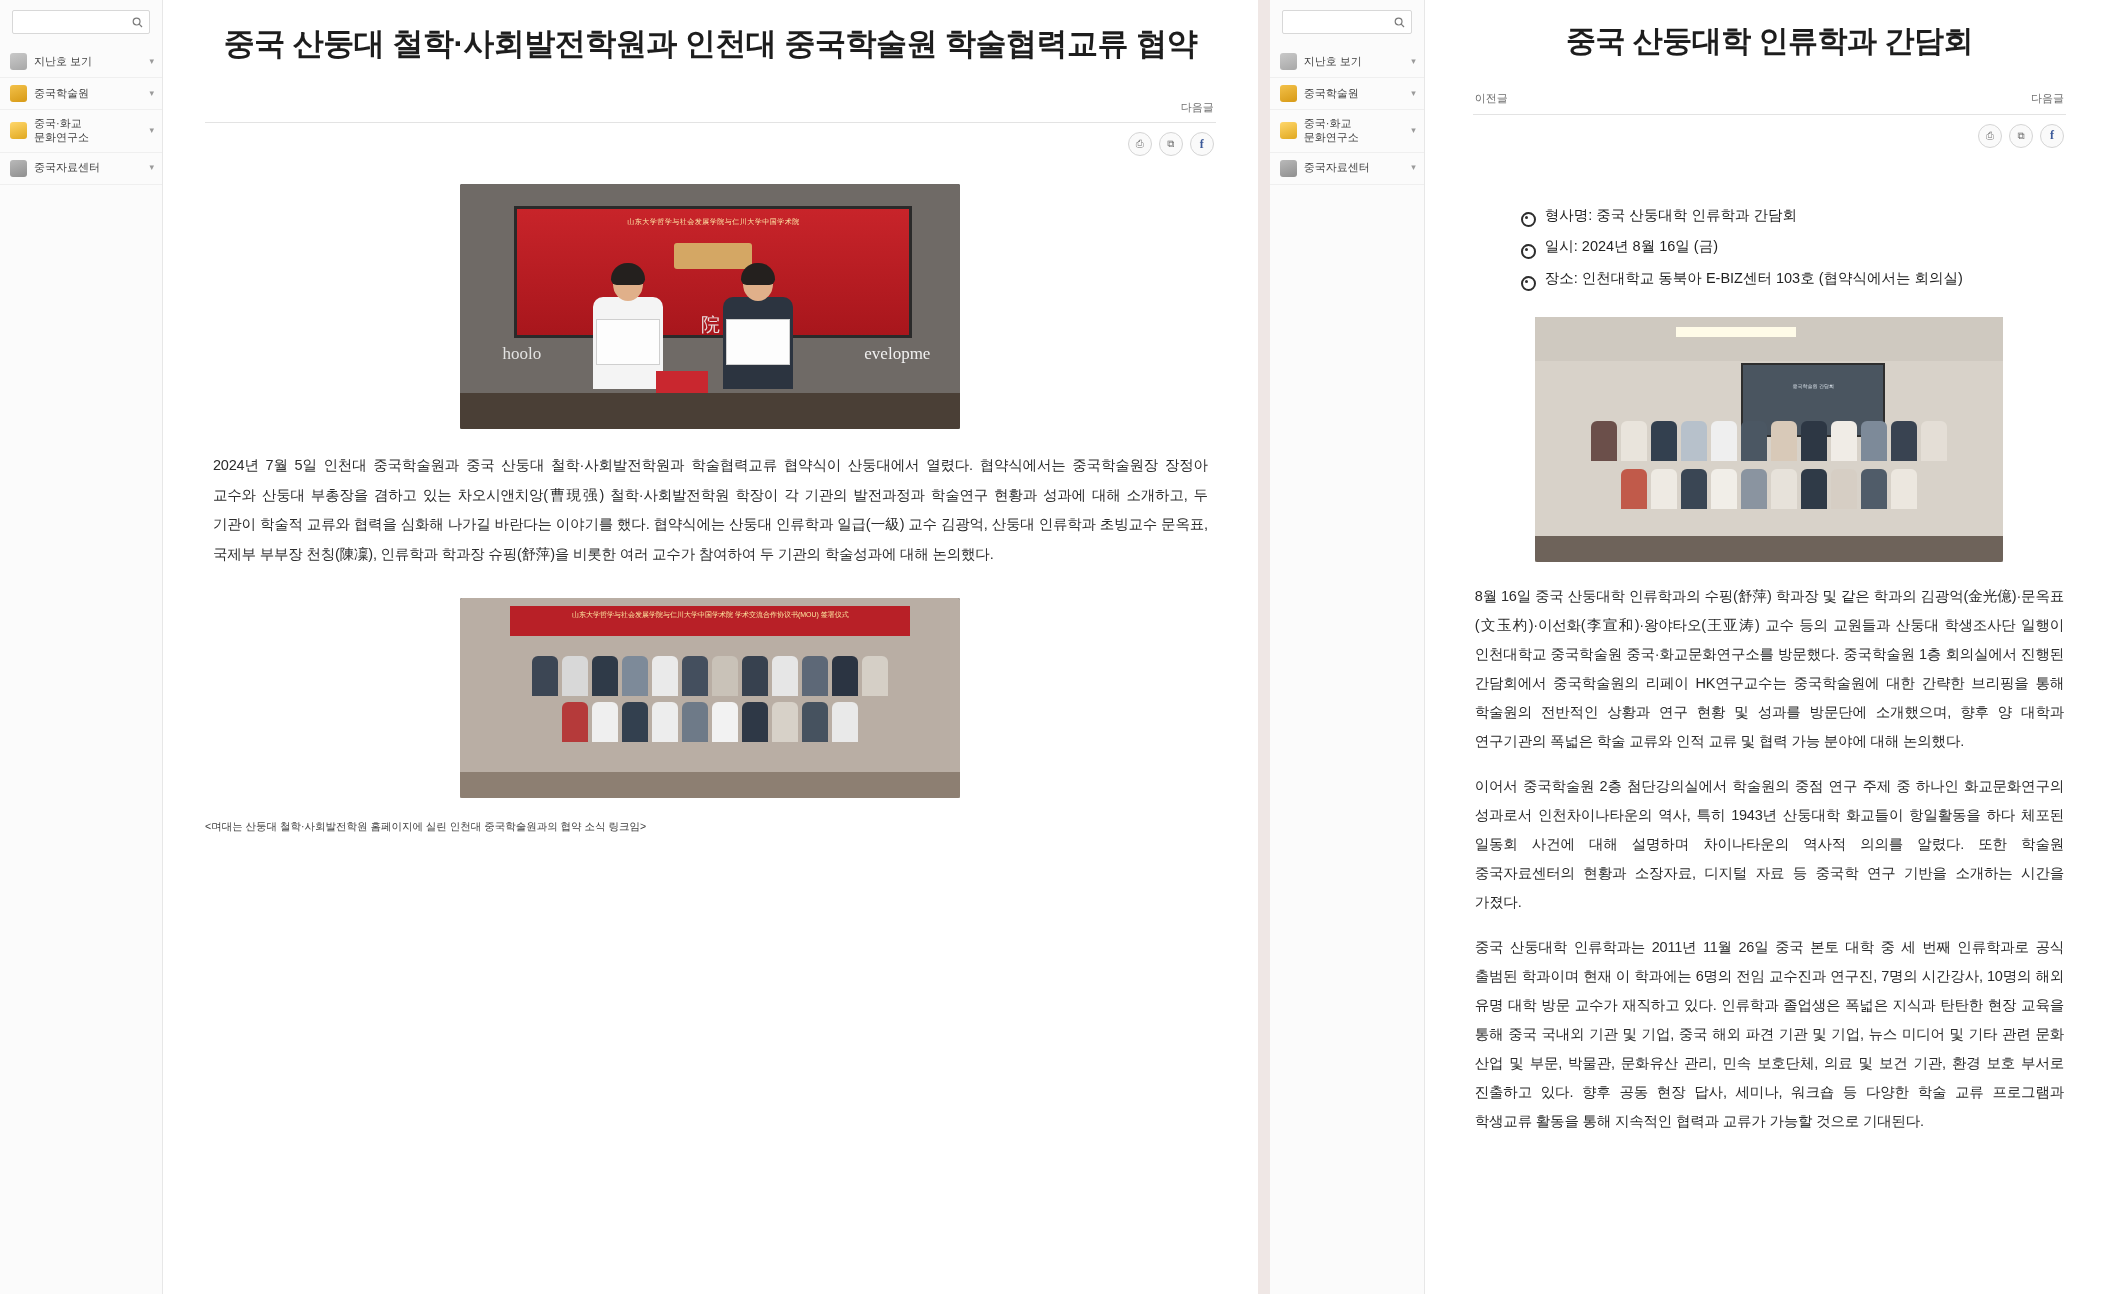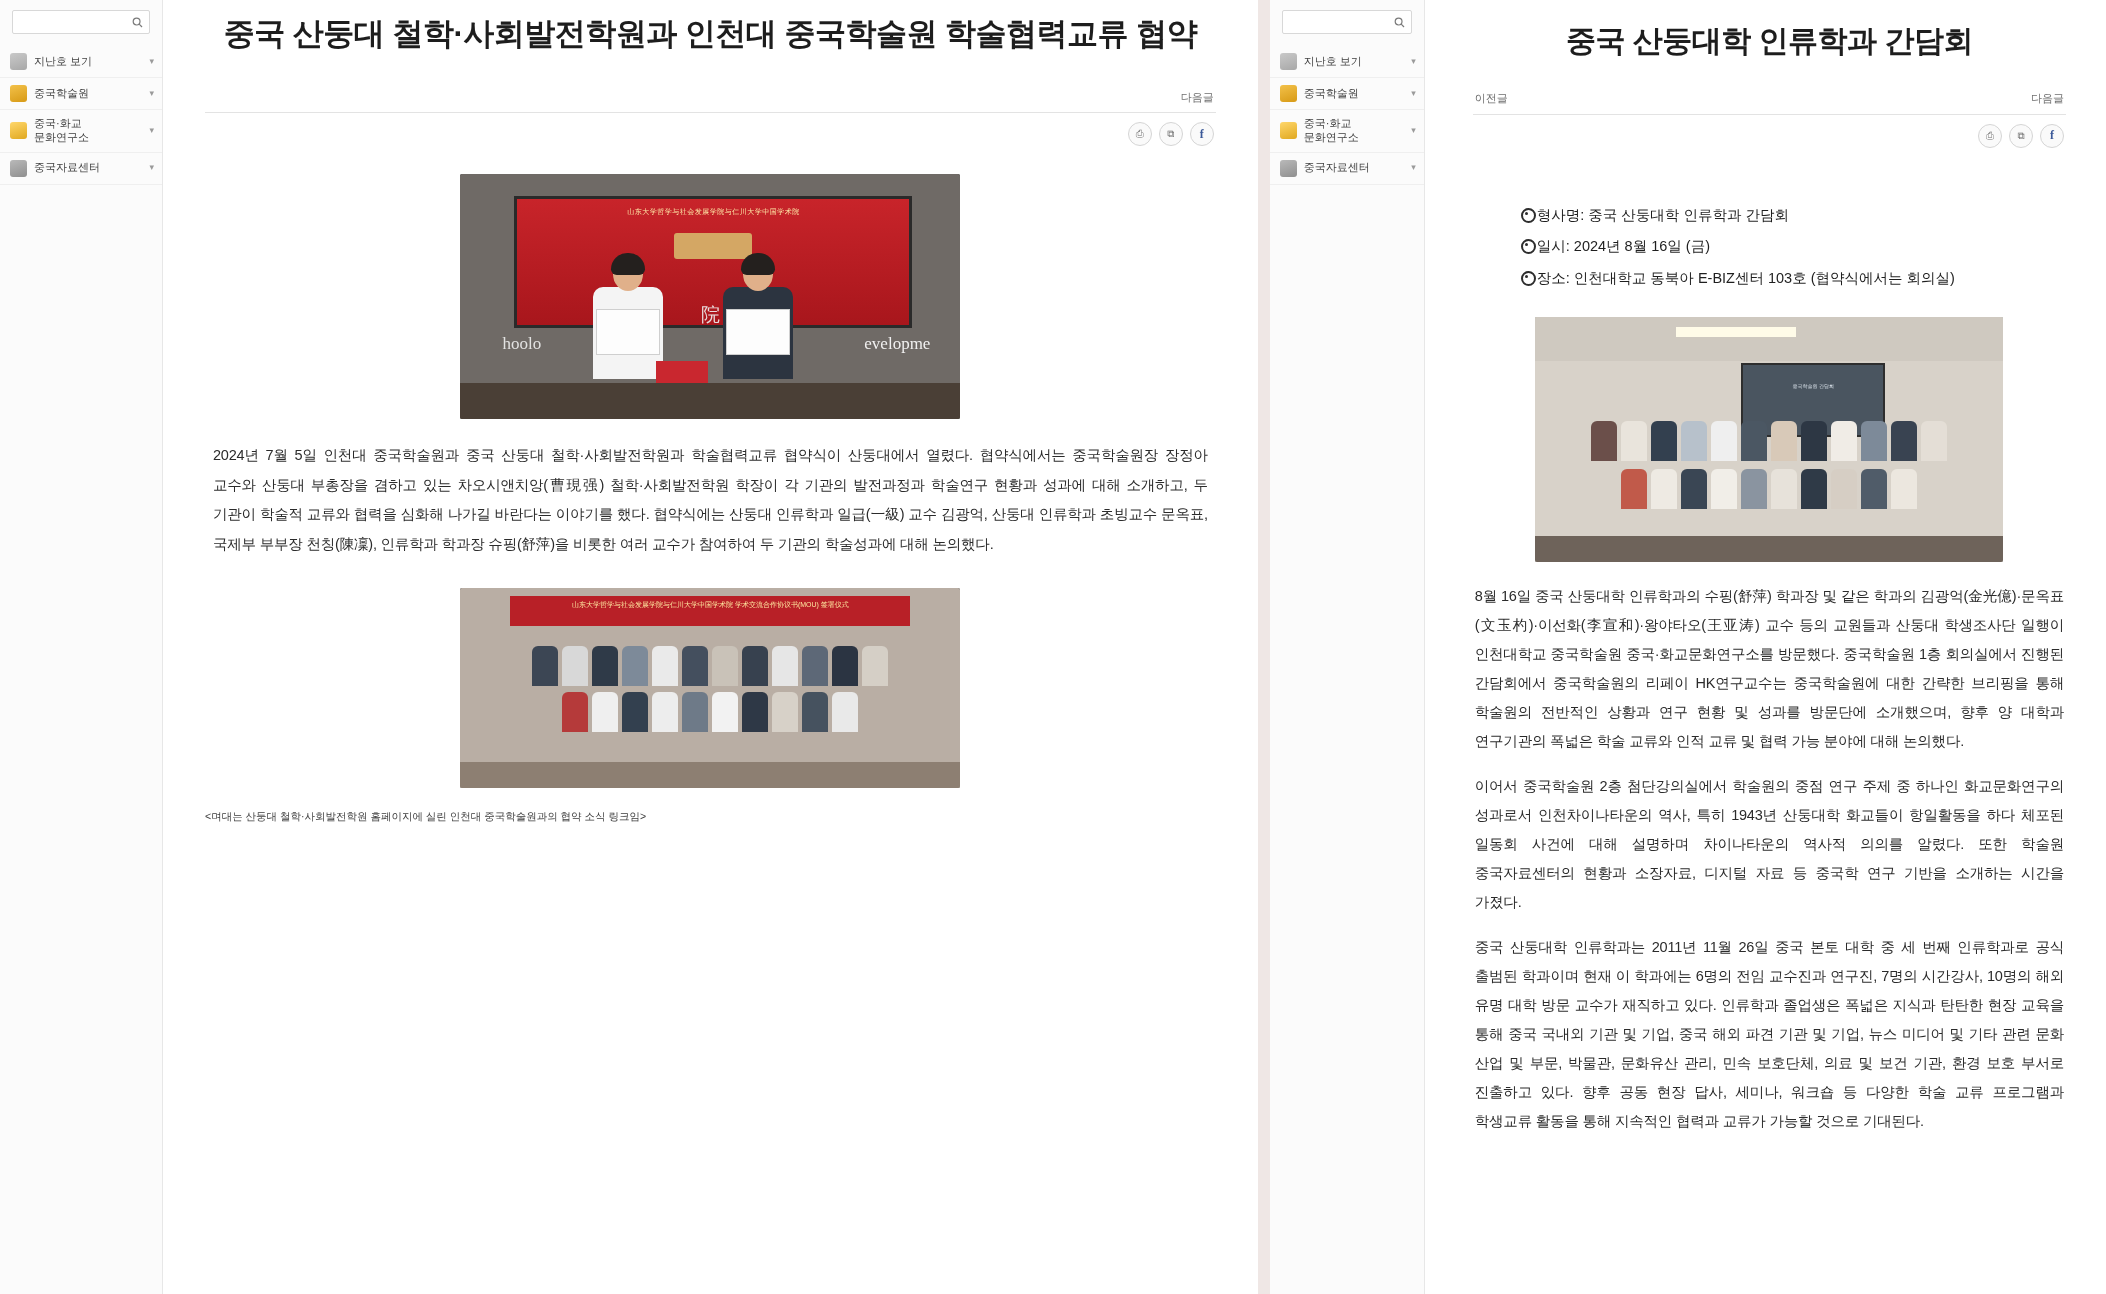--- a/index.html
+++ b/index.html
@@ -95,21 +95,21 @@
   }
   .article-right { padding: 0 40px 0 48px; }
 
   .title {
     text-align: center;
     font-size: 31px;
     font-weight: bold;
     color: #1d1d1d;
     line-height: 1.42;
     letter-spacing: -0.5px;
-    margin: 12px 10px 0 10px;
+    margin: 22px 10px 0 10px;
     word-break: keep-all;
   }
   .title-right { font-size: 30px; margin-top: 20px; }
 
   .navrow {
     display: flex;
     justify-content: space-between;
     align-items: center;
     font-size: 11px;
     color: #6f6f6f;
@@ -175,22 +175,22 @@
   }
 
   .bullets {
     margin: 52px 0 0 48px;
     font-size: 14.5px;
     color: #1f1f1f;
     line-height: 2.2;
   }
   .bullets .b {
     display: flex;
-    align-items: flex-start;
-    gap: 1px;
+    align-items: center;
+    gap: 9px;
   }
   .bullets .dot {
     width: 11px; height: 11px;
     border: 2px solid #2d2d2d;
     border-radius: 50%;
     margin-top: 8px;
     position: relative;
     min-width: 11px;
   }
   .bullets .dot:after {

